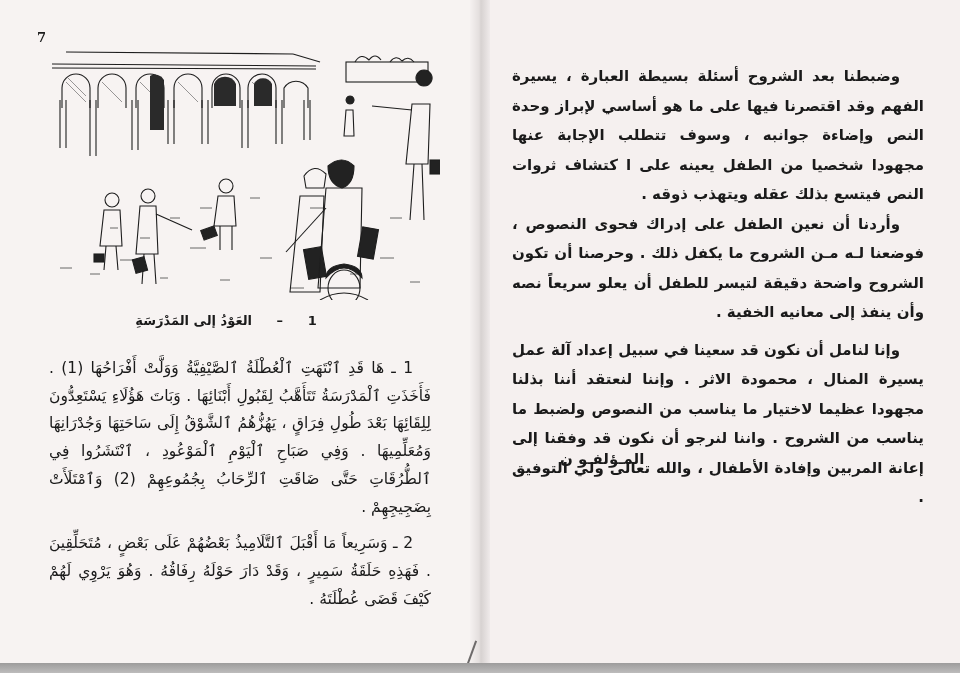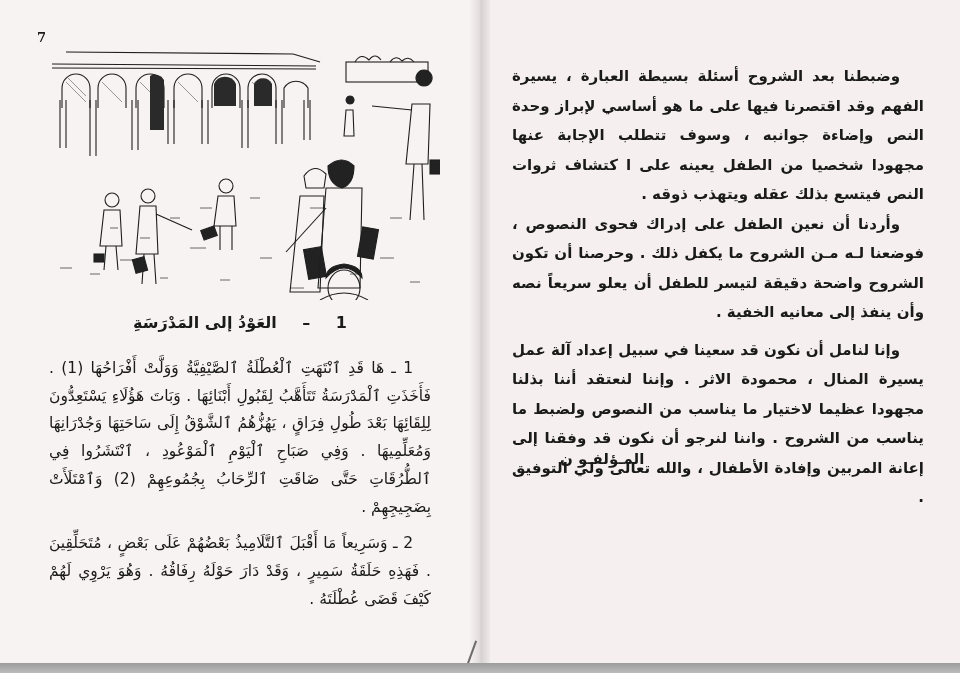--- a/index.html
+++ b/index.html
@@ -24,22 +24,22 @@
     background:linear-gradient(to bottom,#9d9c9c,#bdbcbc);
   }
   .page-number {
     position:absolute; left:37px; top:30px; font-size:13px; font-weight:bold;
     font-family:"DejaVu Serif", serif;
   }
   .illustration {
     position:absolute; left:50px; top:48px; width:390px; height:252px;
   }
   .chapter-title {
-    position:absolute; left:60px; top:313px; width:360px; text-align:center;
-    direction:rtl; font-size:16px; font-weight:bold;
+    position:absolute; left:46px; top:313px; width:360px; text-align:center;
+    direction:rtl; font-size:13px; font-weight:bold;
     font-family:"DejaVu Sans", sans-serif;
   }
   .chapter-title span { margin:0 10px; }
   .story {
     position:absolute; left:40px; top:346px; width:400px;
     direction:rtl; text-align:justify; text-align-last:right;
     font-family:"DejaVu Sans", sans-serif; font-size:15.5px; line-height:27.7px;
   }
   .story p { margin:9px; }
   .story .indent { text-indent:18px; }

